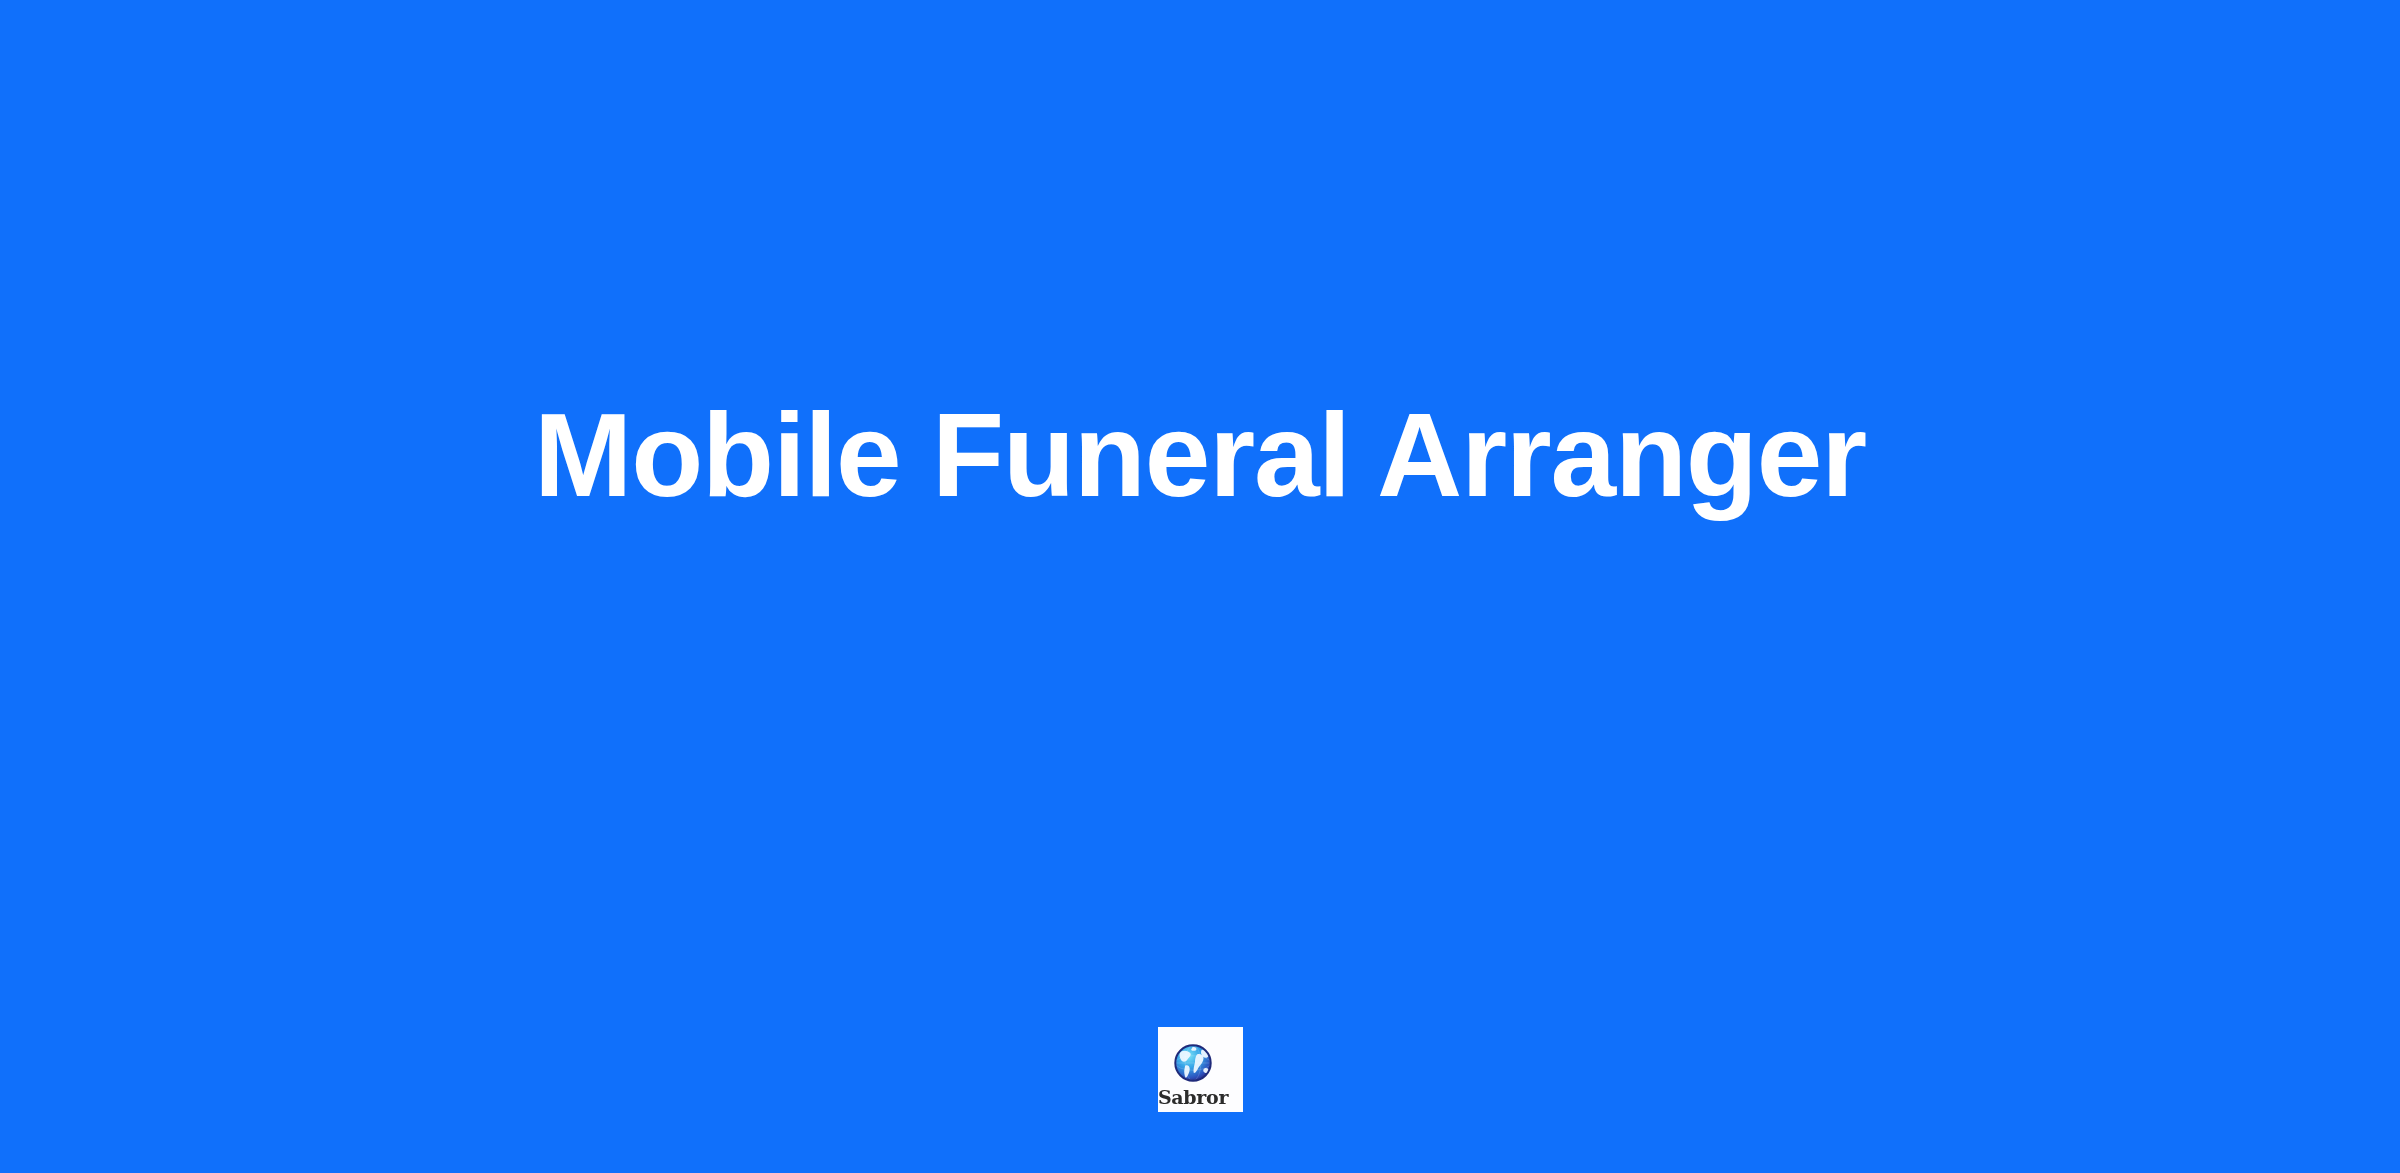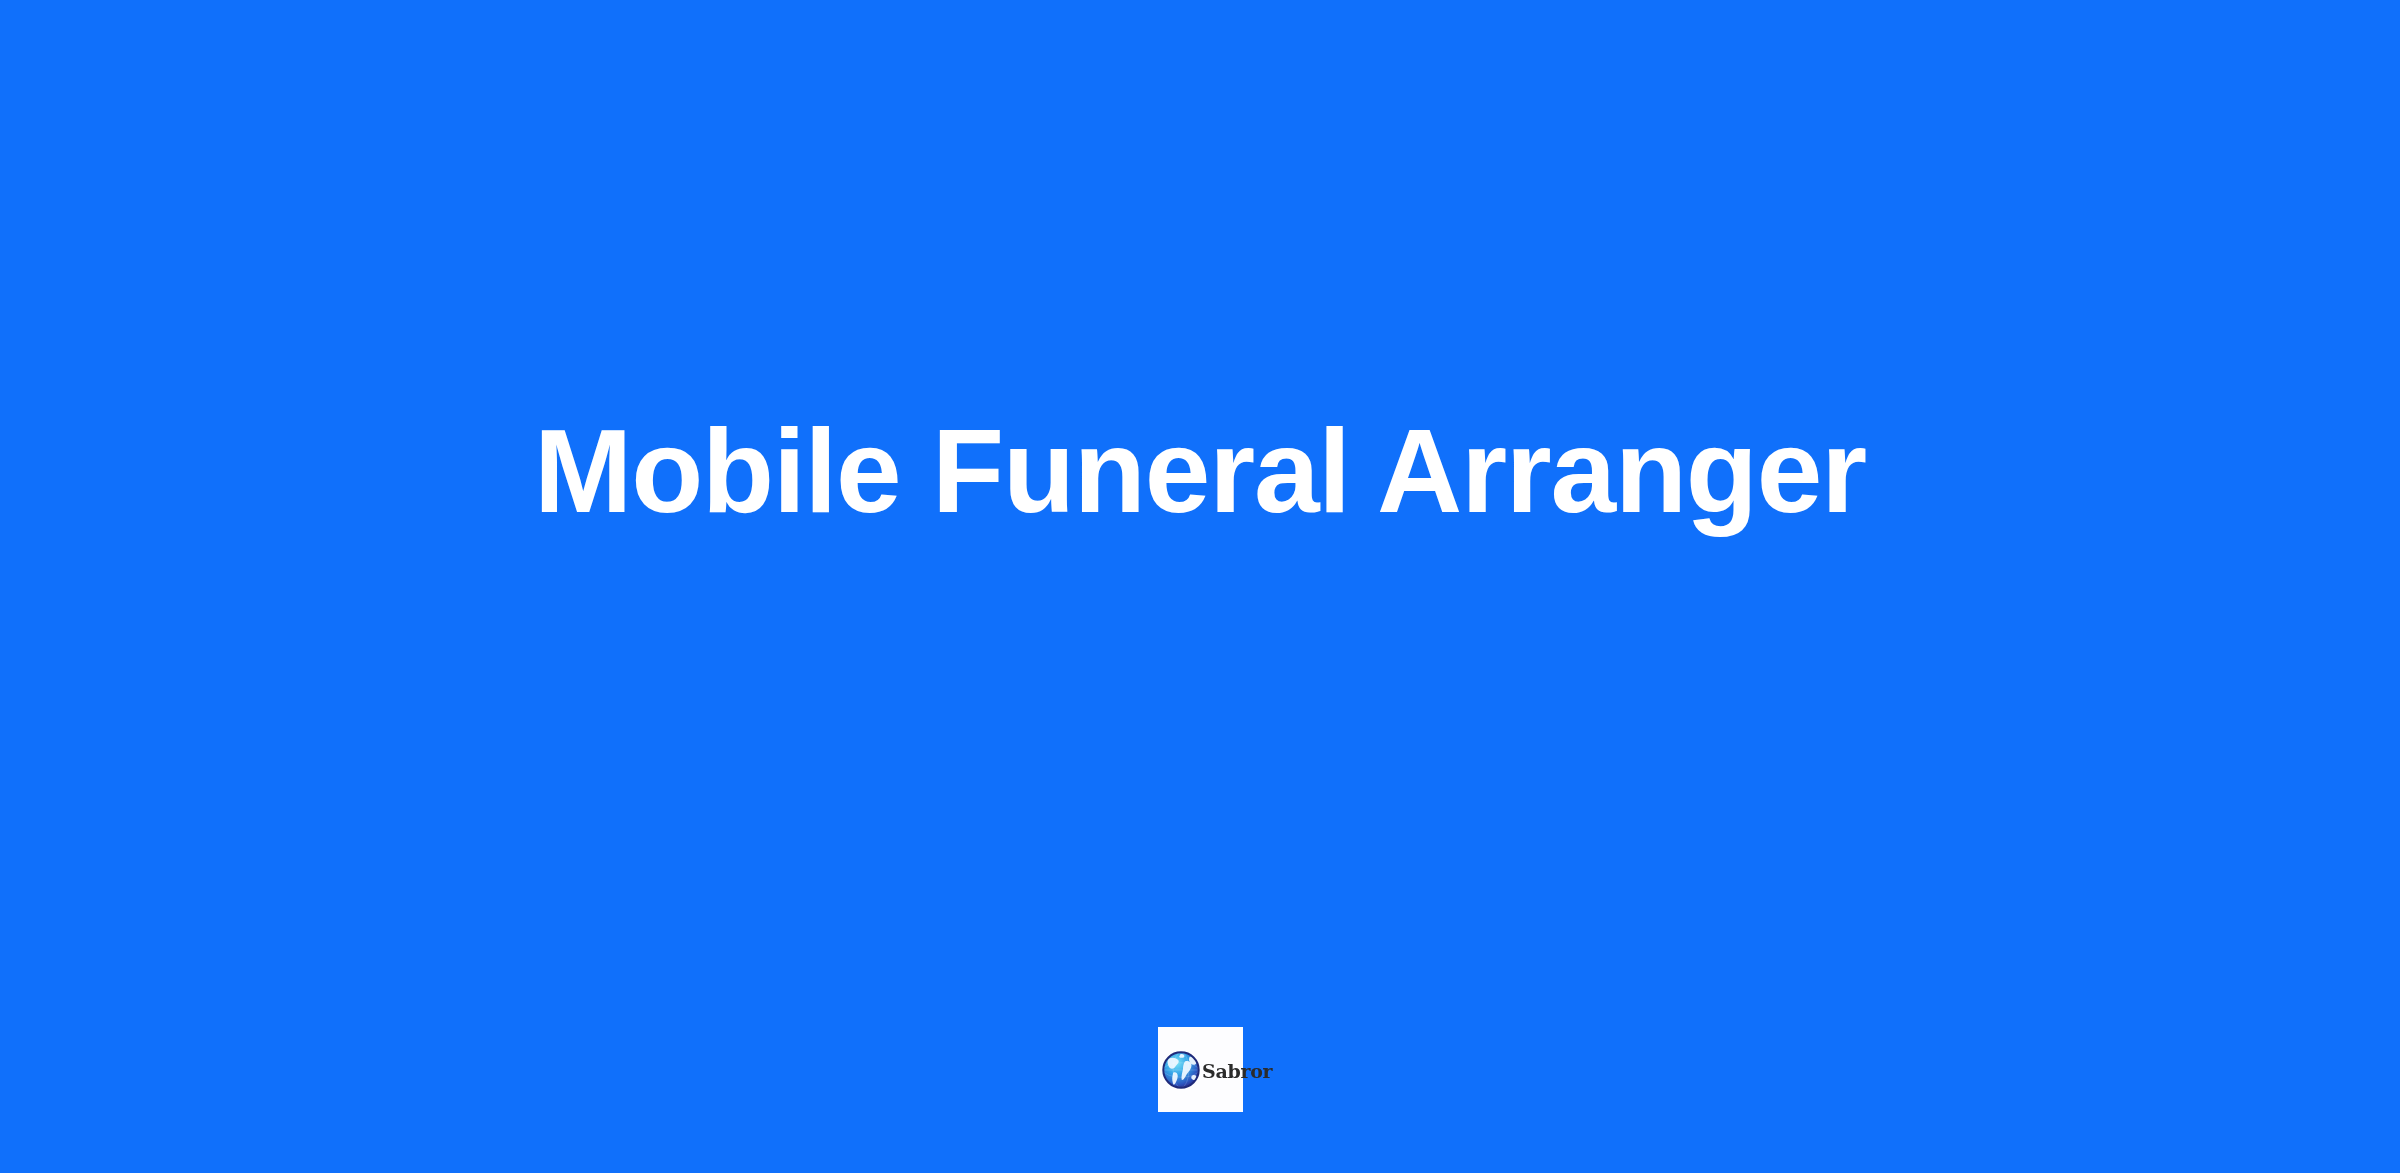--- a/index.html
+++ b/index.html
@@ -31,21 +31,21 @@
     width: 2400px;
     height: 1173px;
     display: flex;
     flex-direction: column;
     align-items: center;
     justify-content: flex-start;
     pointer-events: none;
   }
 
   #app-title {
-    margin: 16px;
+    margin: 0;
     padding: 0;
     position: absolute;
     left: 0;
     right: 0;
     top: 396px;
     text-align: center;
     color: #ffffff;
     font-family: "Liberation Sans", sans-serif;
     font-weight: 700;
     font-size: 118px;
@@ -73,23 +73,23 @@
 
   
   #brand-logo {
     position: absolute;
     left: 1158px;
     top: 1027px;
     width: 85px;
     height: 85px;
     background: #fdfdff;
     display: flex;
-    flex-direction: row;
+    flex-direction: column;
     align-items: center;
-    justify-content: flex-start;
+    justify-content: flex-end;
     box-sizing: border-box;
     padding: 5px 17px 4px 2px;
   }
 
   #brand-logo .globe-wrap {
     width: 42px;
     height: 42px;
     display: block;
     flex: 0 0 auto;
   }

